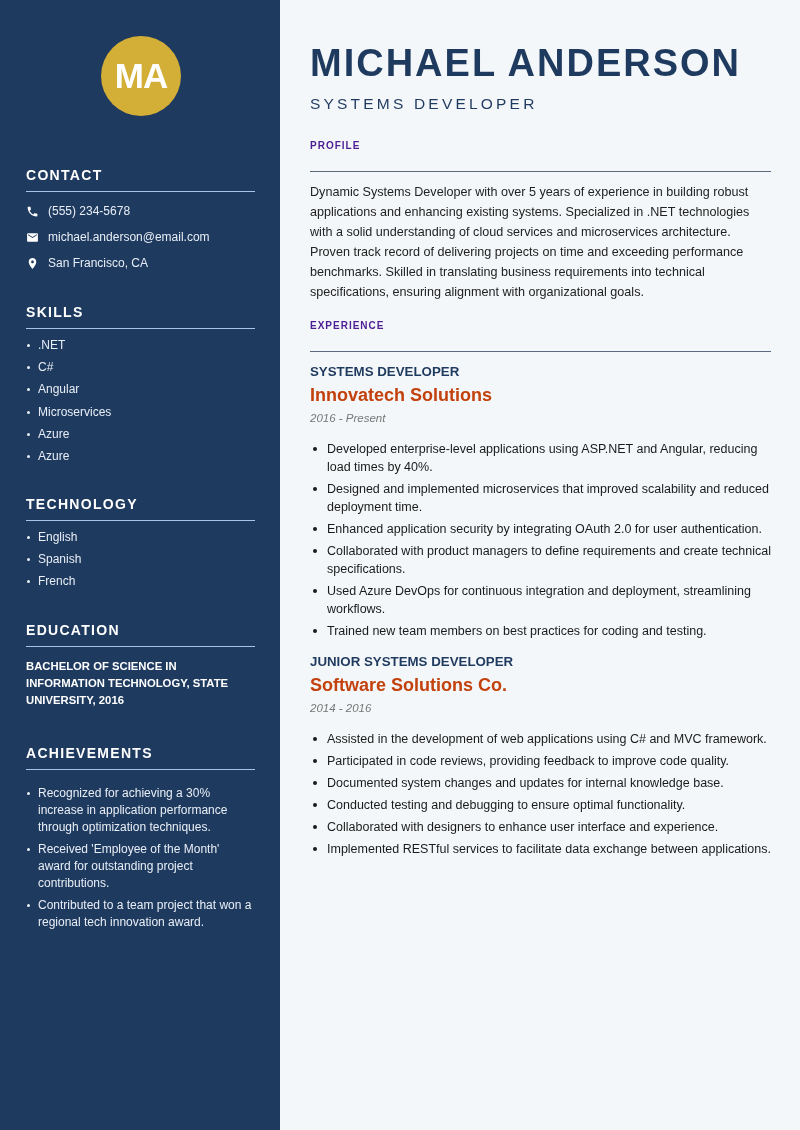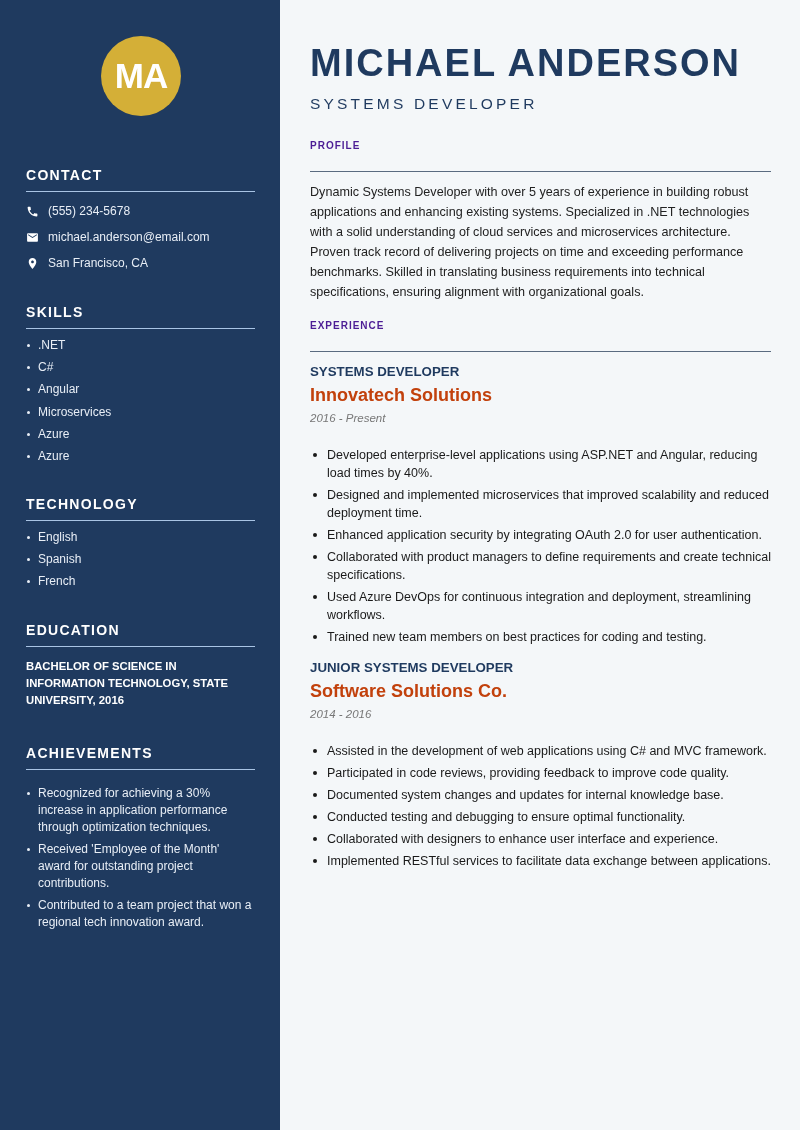--- a/index.html
+++ b/index.html
@@ -59,21 +59,21 @@
   .main-heading {
     font-weight: bold; font-size: 10px; letter-spacing: 1px; color: #4c1d95;
     padding-bottom: 20px; border-bottom: 1.5px solid #5a6b80;
   }
   .profile-text {
     margin-top: 10px; font-size: 12.6px; line-height: 20px; color: #222;
   }
   .job-title { font-weight: bold; font-size: 13.3px; color: #1f3a5f; margin-top: 12px; }
   .company { font-weight: bold; font-size: 18px; color: #c2410c; margin-top: 6px; }
   .dates { font-style: italic; font-size: 11.5px; color: #777; margin-top: 6px; }
-  .job-bullets { list-style: none; margin-top: 22px; }
+  .job-bullets { list-style: none; margin-top: 16px; }
   .job-bullets li {
     position: relative; padding-left: 17px; font-size: 12.5px; line-height: 18px;
     color: #1a1a1a; margin-bottom: 4px;
   }
   .job-bullets li::before {
     content: ""; position: absolute; left: 3px; top: 7px; width: 4px; height: 4px;
     background: #1a1a1a; border-radius: 50%;
   }
 </style>
 </head>

